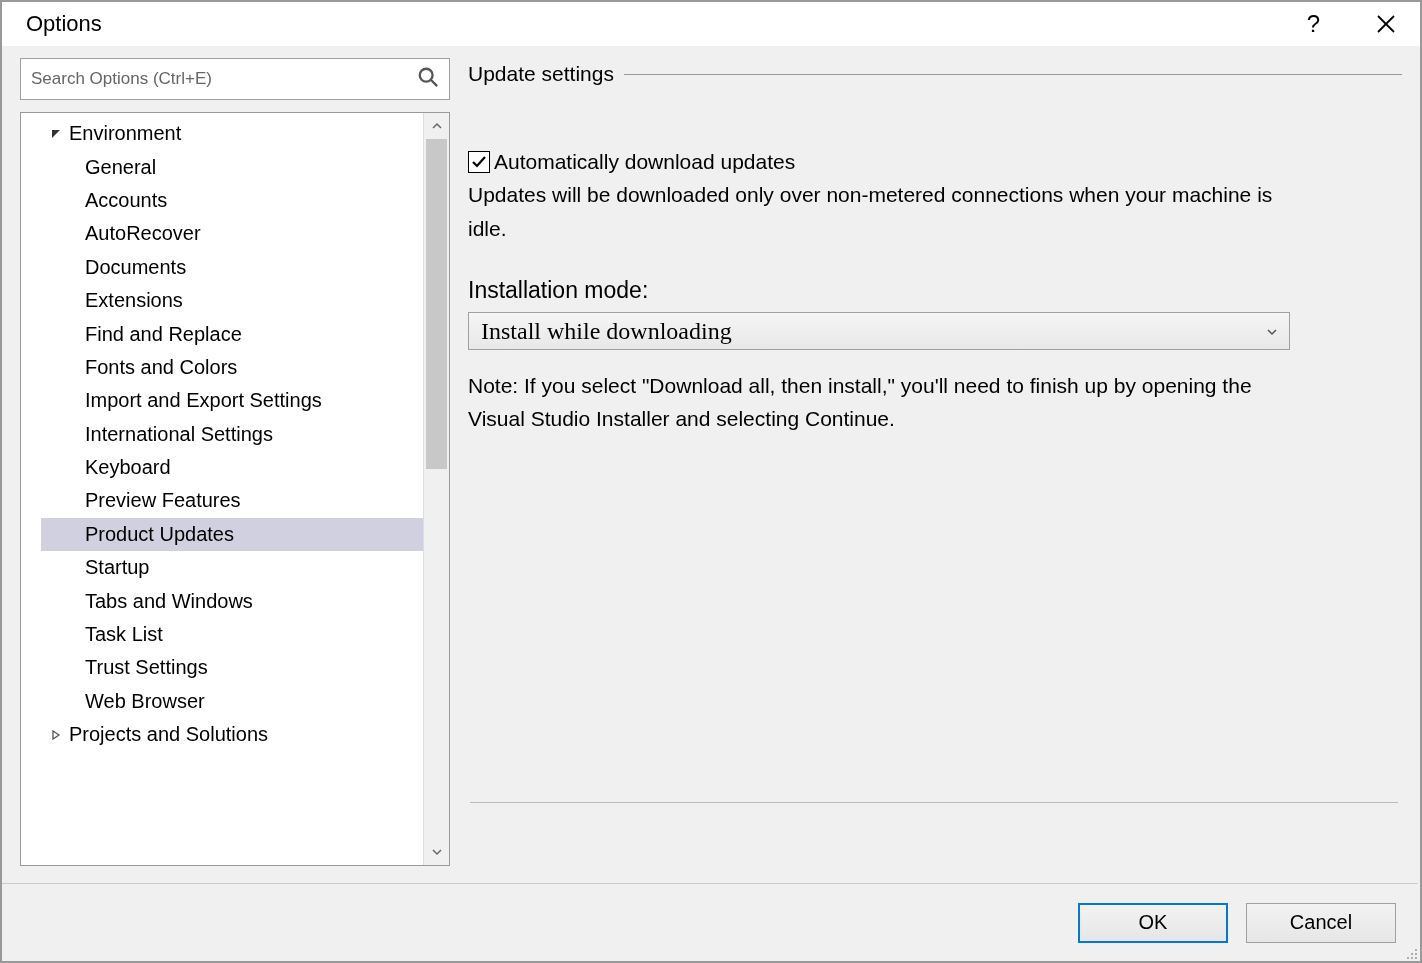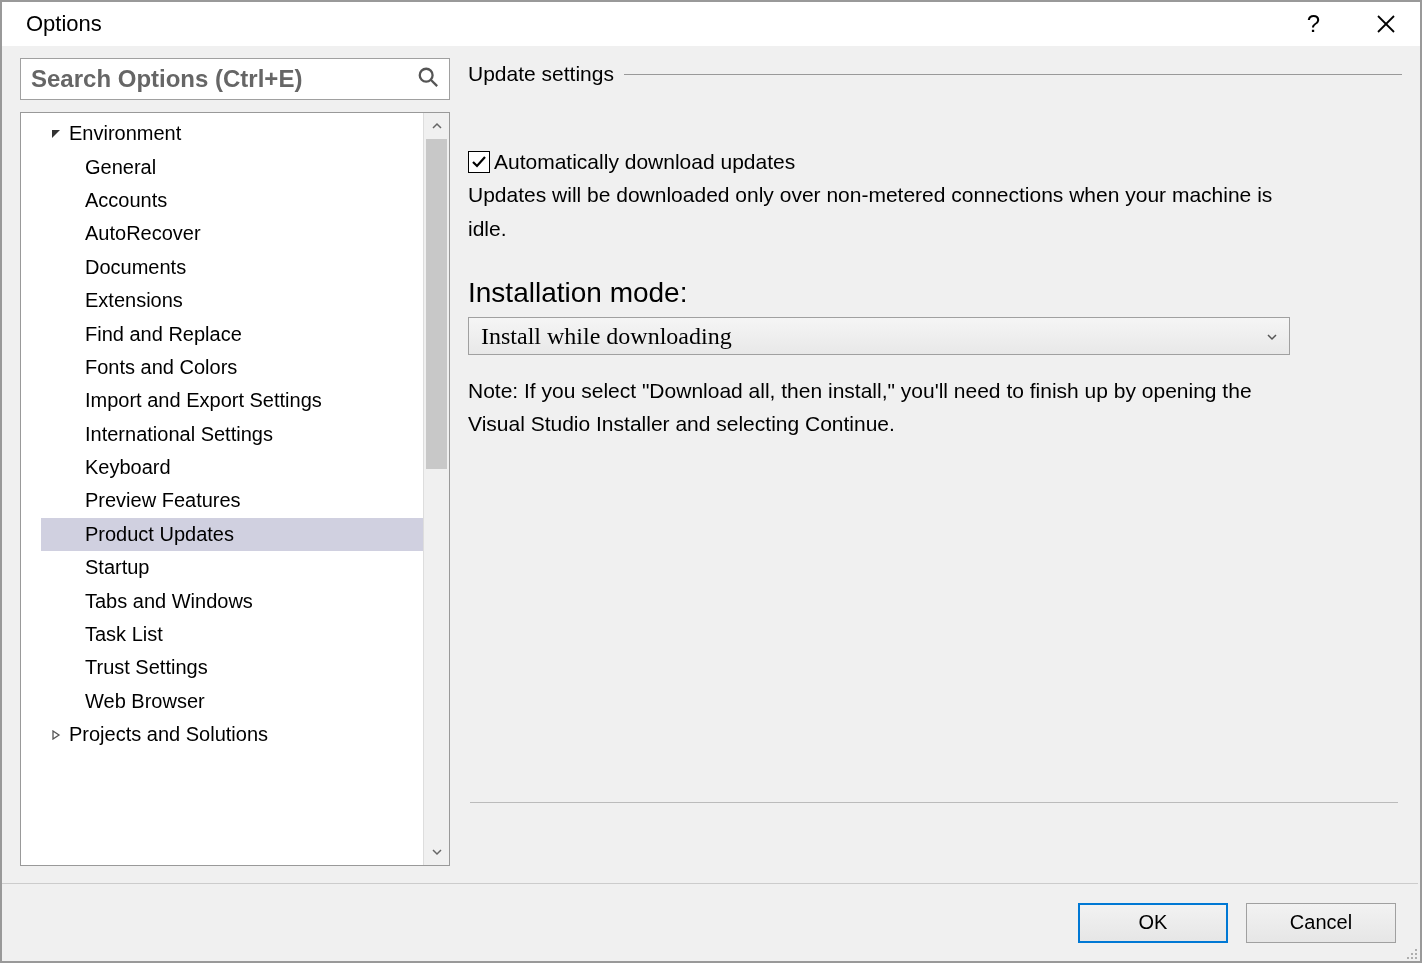--- a/index.html
+++ b/index.html
@@ -59,24 +59,23 @@
       background: #ffffff;
       display: flex;
       align-items: center;
       padding: 0 10px;
       margin-bottom: 12px;
     }
     .search-input {
       flex: 1;
       border: none;
       outline: none;
-      font-size: 24px;
+      font-size: 17px;
       color: #6d28d9;
       background: transparent;
-      font-weight: bold;
     }
     .search-input::placeholder { color: #666; }
     .search-icon svg { width: 22px; height: 22px; }
     .tree-container {
       flex: 1;
       border: 1px solid #999;
       background: #ffffff;
       position: relative;
       display: flex;
       padding-left: 20px;
@@ -160,21 +159,21 @@
       cursor: pointer;
     }
     .checkbox svg { width: 16px; height: 16px; }
     .checkbox-label { font-size: 21px; }
     .desc-text {
       font-size: 21px;
       line-height: 1.6;
       margin-bottom: 32px;
       max-width: 820px;
     }
-    .field-label { font-size: 28px; margin-bottom: 8px; }
+    .field-label { font-size: 23px; margin-bottom: 8px; }
     .select-box {
       height: 38px;
       border: 1px solid #a0a0a0;
       background: linear-gradient(#f5f5f5, #e8e8e8);
       display: flex;
       align-items: center;
       padding: 0 12px;
       justify-content: space-between;
       cursor: pointer;
       margin-bottom: 20px;

